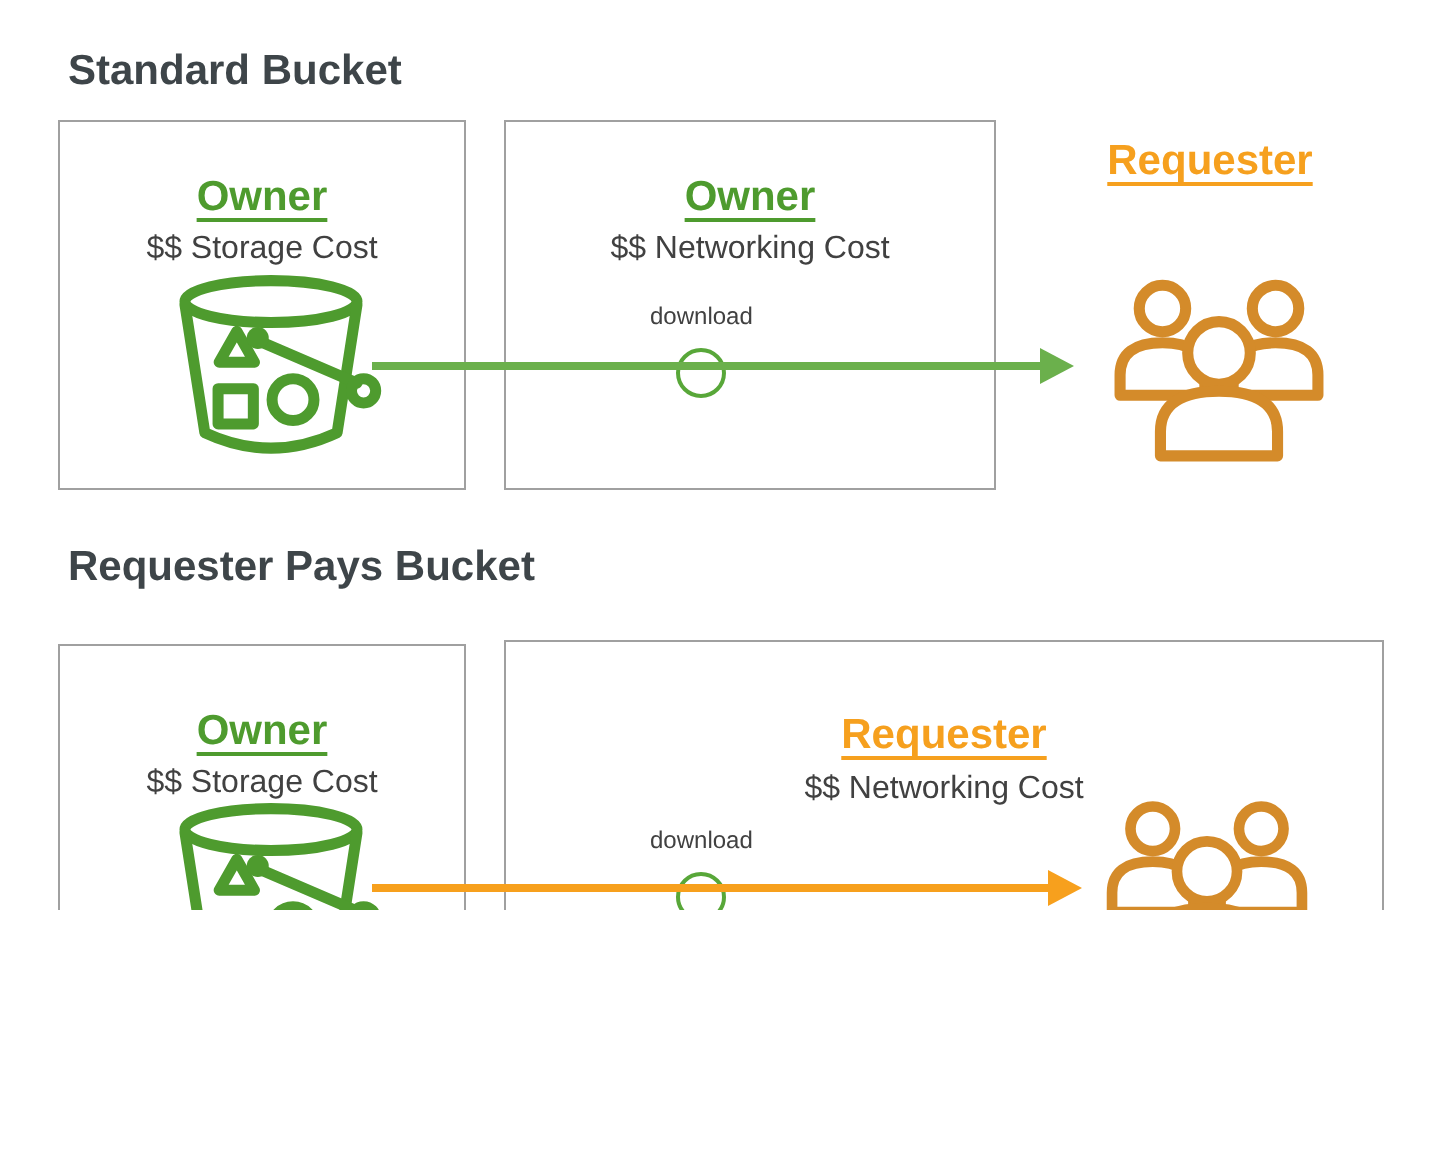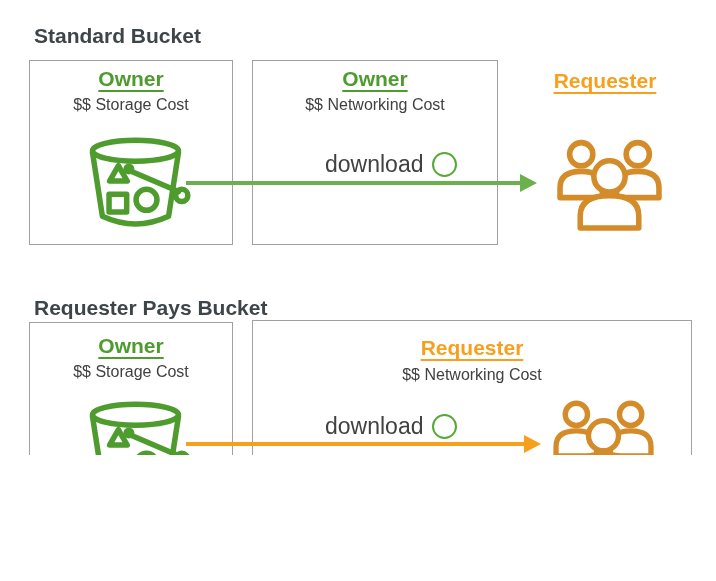--- a/index.html
+++ b/index.html
@@ -19,34 +19,34 @@
     font-family:"Liberation Sans", sans-serif;overflow:hidden;
   }
   .section-title{
     position:absolute;margin:0;font-size:21px;font-weight:bold;
     color:var(--heading);letter-spacing:0;white-space:nowrap;
   }
   .box{
     position:absolute;border:1.5px solid var(--border);background:#ffffff;
     box-sizing:border-box;
   }
-  .row{position:absolute;left:0;width:100%;text-align:center;white-space:nowrap;}
+  .row{position:absolute;left:0;width:100%;text-align:center;white-space:nowrap;margin-top:20px;}
   .role{font-size:21px;font-weight:bold;text-decoration:underline;
         text-decoration-thickness:2px;text-underline-offset:4px;}
   .role.green{color:var(--green);}
   .role.orange{color:var(--orange);}
   .cost{font-size:16px;color:var(--text);}
   .requester-top{
     position:absolute;font-size:21px;font-weight:bold;color:var(--orange);
     text-decoration:underline;text-decoration-thickness:2px;text-underline-offset:4px;
     text-align:center;white-space:nowrap;
   }
   .download-row{
     position:absolute;display:flex;align-items:center;gap:9px;
-    font-size:23px;color:var(--text);white-space:nowrap;
+    font-size:12px;color:var(--text);white-space:nowrap;flex-direction:column;
   }
   .dl-circle{
     display:inline-block;width:25px;height:25px;border-radius:50%;
     border:2px solid var(--green-circle);background:transparent;box-sizing:border-box;
   }
   .icon-abs{position:absolute;}
   .bucket-icon{color:var(--green);}
   .people-icon{color:var(--orange-people);}
   .arrow{position:absolute;overflow:visible;}
 </style>
@@ -94,21 +94,21 @@
       <circle cx="53" cy="42" r="15.5" fill="#ffffff"></circle>
       <path d="M24 93 L24 81 Q24 61 53 61 Q82 61 82 81 L82 93 Z" fill="#ffffff"></path>
     </g>
   </svg>
 
   <svg class="arrow" style="left:180px;top:169px;" width="360" height="28">
     <line x1="6" y1="14" x2="342" y2="14" stroke="var(--green-arrow)" stroke-width="4"></line>
     <polygon points="340,5 357,14 340,23" fill="var(--green-arrow)"></polygon>
   </svg>
 
-  <h2 class="section-title" style="left:34px;top:296px;">Requester Pays Bucket</h2>
+  <h2 class="section-title" style="left:34px;top:272px;">Requester Pays Bucket</h2>
 
   <div class="box" style="left:29px;top:322px;width:204px;height:186px;">
     <div class="row role green" style="top:11px;">Owner</div>
     <div class="row cost" style="top:40px;">$$ Storage Cost</div>
     <svg class="icon-abs bucket-icon" style="left:55px;top:78px;" width="112" height="97" viewBox="0 0 100 88">
       <g fill="none" stroke="currentColor" stroke-width="5" stroke-linejoin="round" stroke-linecap="round">
         <ellipse cx="45" cy="12.5" rx="39" ry="9.5"></ellipse>
         <path d="M6 14 L15 72 Q45 86 75 72 L84 14"></path>
         <path d="M21.5 40 L29.5 26 L37.5 40 Z"></path>
         <rect x="21" y="52" width="16" height="16"></rect>

